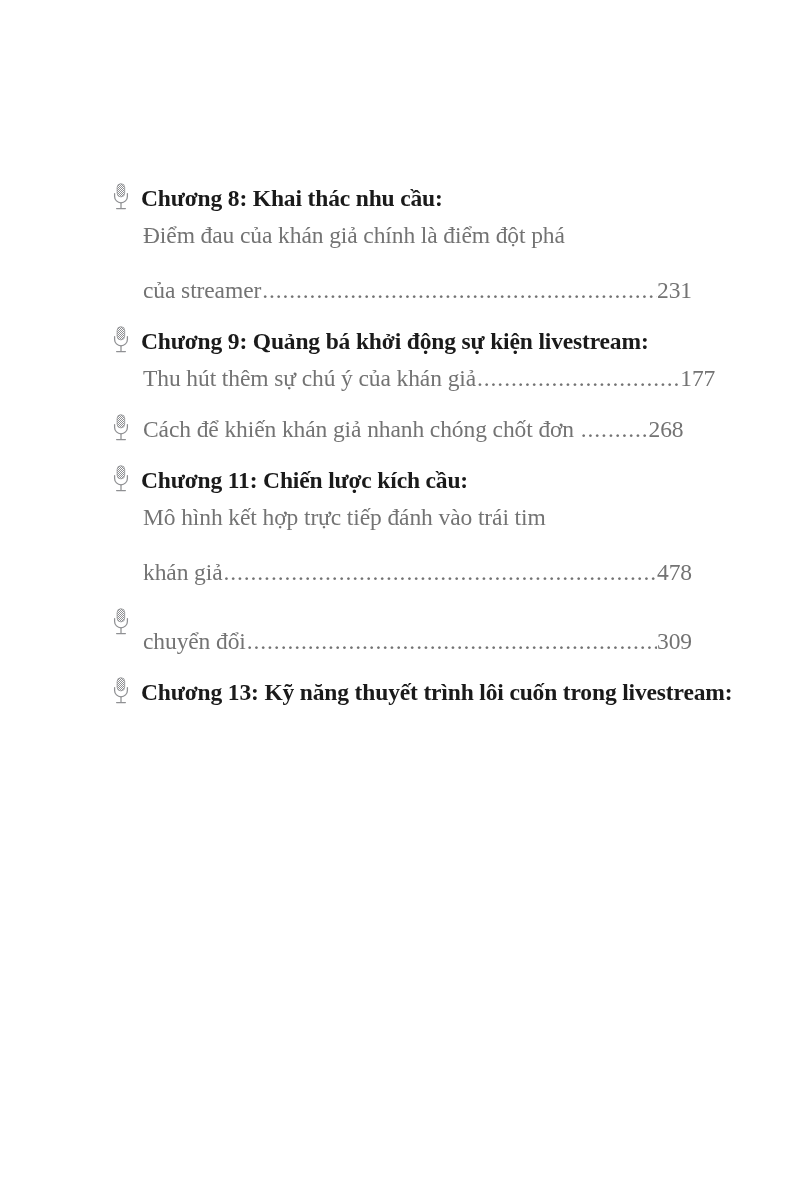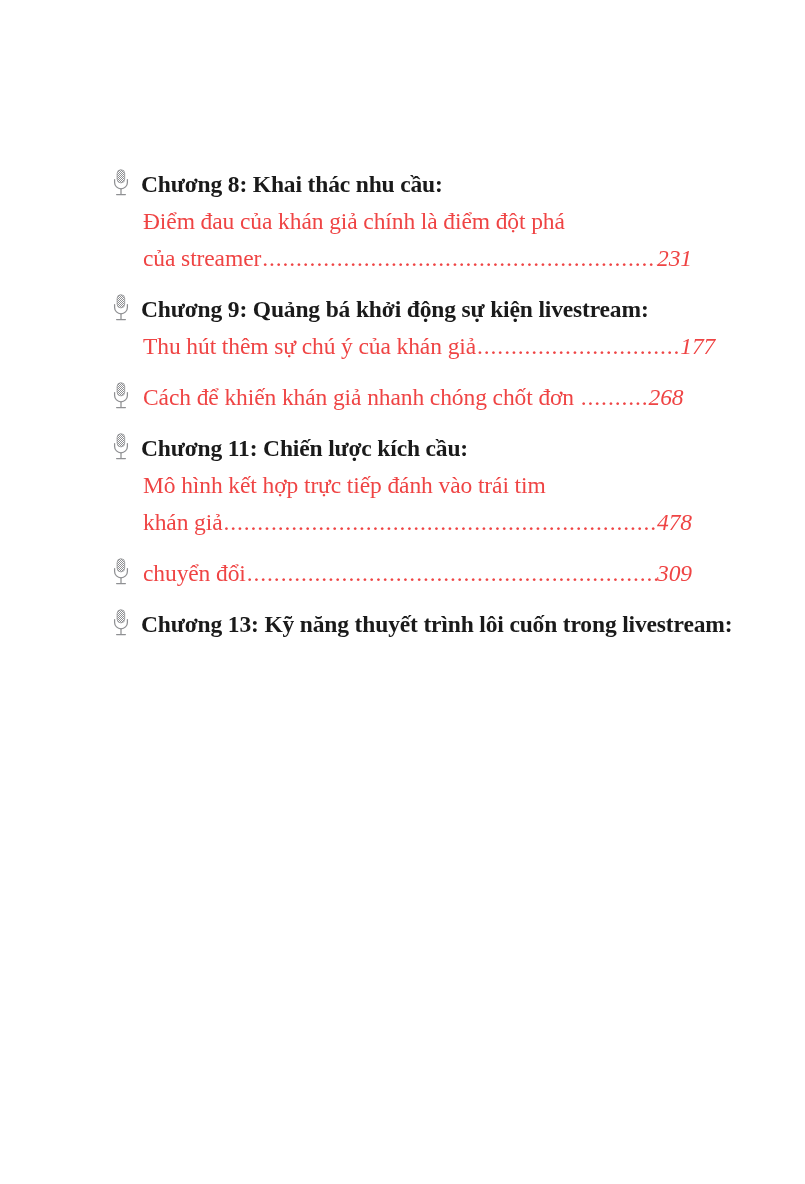--- a/index.html
+++ b/index.html
@@ -13,21 +13,21 @@
     position: relative;
     overflow: hidden;
     font-family: "Liberation Serif", "DejaVu Serif", serif;
     color: #231f20;
     -webkit-font-smoothing: antialiased;
   }
 
   #toc {
     position: absolute;
     left: 112px;
-    top: 166px;
+    top: 180px;
     width: 578px;
   }
 
   .toc-entry {
     position: relative;
     margin-bottom: 14px;
   }
   .toc-entry:last-child { margin-bottom: 0; }
 
   
@@ -50,54 +50,54 @@
     line-height: 37px;
     letter-spacing: -0.15px;
     white-space: nowrap;
     color: #1a1a1a;
   }
 
   .chapter-desc {
     font-size: 23.5px;
     line-height: 37px;
     letter-spacing: -0.1px;
-    color: #ef4444;
+    color: #737373;
     padding-left: 2px;
   }
 
   .desc-line {
     display: block;
     white-space: nowrap;
   }
 
   
   .leader-line {
     display: flex;
     align-items: baseline;
     width: 549px;
   }
   .leader-line .lead-text {
     white-space: nowrap;
     flex: 0 0 auto;
+    margin-top: 18px;
   }
   .leader-line .dots {
     flex: 1 1 auto;
     overflow: hidden;
     white-space: nowrap;
     letter-spacing: 0.9px;
     margin: 0 0px 0 1px;
     min-width: 0;
   }
   .leader-line .dots::after {
     content: ".........................................................................................................................................";
   }
   .leader-line .page-num {
     flex: 0 0 auto;
     white-space: nowrap;
-    font-style: italic;
   }
   
   .leader-line.fixed {
     width: auto;
     display: block;
     white-space: nowrap;
   }
   .leader-line.fixed .dots { display: inline; letter-spacing: 0.9px; }
   .leader-line.fixed .dots::after { content: none; }
 </style>

